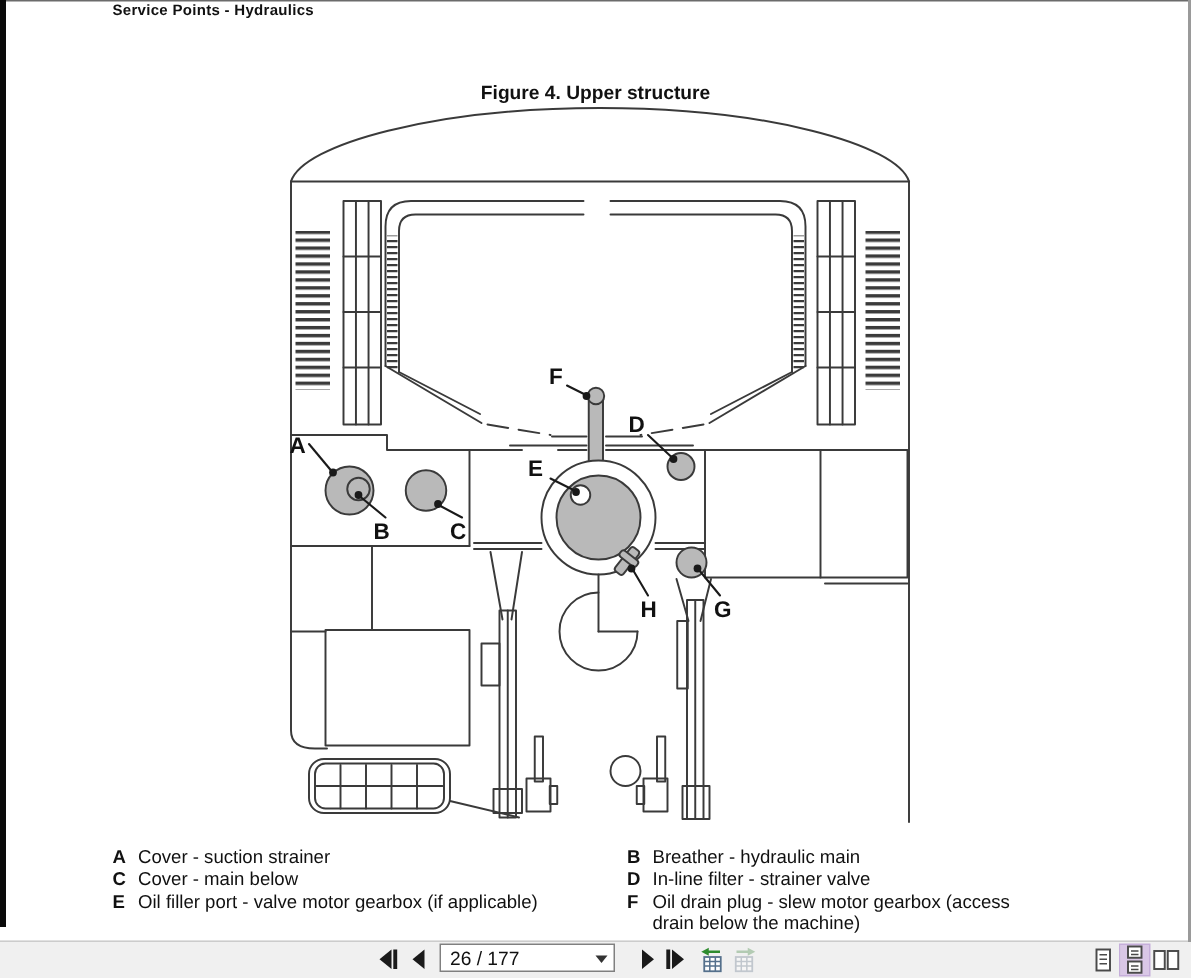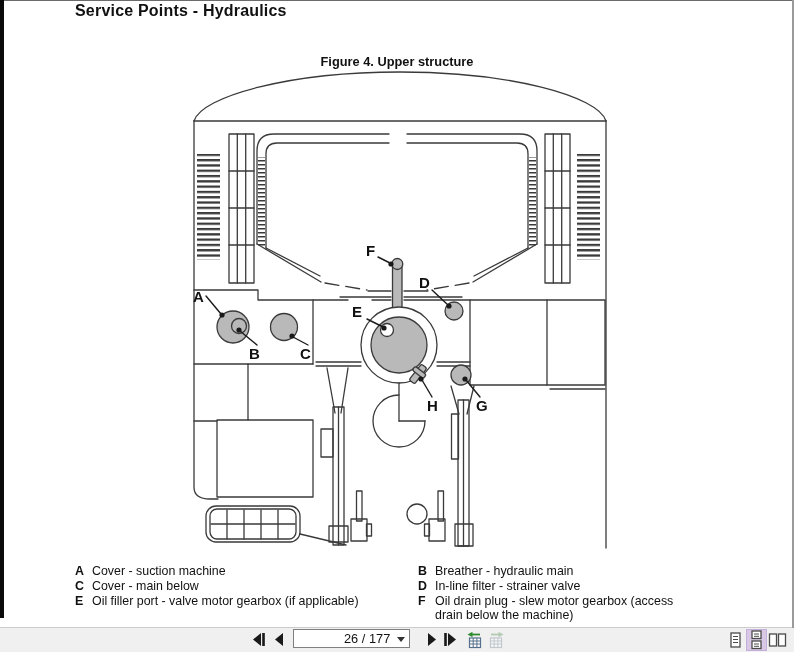--- a/index.html
+++ b/index.html
@@ -1,35 +1,35 @@
 <!DOCTYPE html>
 <html><head>
 <meta charset="utf-8">
 <style>
   html,body{margin:0;padding:0;background:#e8e8e8;}
   .screen{position:relative;width:794px;height:652px;background:#ffffff;overflow:hidden;
           font-family:"Liberation Sans",sans-serif;color:#111;}
   .edge-top{position:absolute;top:0;left:0;right:0;height:1px;background:#6b6b6b;}
   .edge-left{position:absolute;top:0;left:0;width:4px;height:618px;background:#0a0a0a;}
   .edge-right{position:absolute;top:0;right:0;width:2px;height:628px;background:#9a9a9a;}
-  .doc-title{position:absolute;left:75px;top:2px;font-size:16px;font-weight:bold;letter-spacing:.2px;}
+  .doc-title{position:absolute;left:75px;top:2px;font-size:10px;font-weight:bold;letter-spacing:.2px;}
   .fig-caption{position:absolute;left:0;right:0;top:54px;text-align:center;font-size:12.8px;font-weight:bold;}
   .diagram-wrap{position:absolute;left:0;top:0;width:794px;height:568px;}
   .legend{position:absolute;left:75px;top:564px;width:660px;font-size:12.4px;line-height:14.8px;}
   .leg-col{position:absolute;top:0;}
   .leg-col.left{left:0;width:340px;}
   .leg-col.right{left:343px;width:280px;}
   .leg-row{display:flex;}
   .lk{font-weight:bold;flex:0 0 17px;}
   .lt{flex:1;}
   .footer{position:absolute;left:0;right:0;bottom:0;height:24px;background:#f0f0f0;border-top:1px solid #cccccc;}
   .tbtn{position:absolute;top:3px;width:18px;height:18px;border:none;background:transparent;padding:0;margin:0;cursor:pointer;}
   .pagebox{position:absolute;left:293px;top:1px;width:117px;height:19px;background:#ffffff;border:1px solid #808080;box-sizing:border-box;}
   .pagebox input{position:absolute;left:0;top:0;width:96px;height:17px;border:none;outline:none;
-                 font-family:"Liberation Sans",sans-serif;font-size:12.8px;padding:0 0 0 6px;background:transparent;color:#111;margin-left:44px;}
+                 font-family:"Liberation Sans",sans-serif;font-size:12.8px;padding:0 0 0 6px;background:transparent;color:#111;}
   .combo-arrow{position:absolute;right:4px;top:7px;width:0;height:0;border-left:4px solid transparent;
                border-right:4px solid transparent;border-top:5px solid #333;}
   .viewbtn{position:absolute;top:2px;width:19px;height:20px;border:none;background:transparent;padding:0;cursor:pointer;}
   .viewbtn.sel{background:#d9c7e6;outline:1px solid #c5aeda;}
   .dim{opacity:.45;}
 </style>
 </head>
 <body>
 
 <div class="screen">
@@ -190,21 +190,21 @@
         <text x="476" y="411" fill="#111" stroke="none">G</text>
         <text x="427" y="411" fill="#111" stroke="none">H</text>
       </g>
     </svg>
   </div>
 
   <div class="legend">
     <div class="leg-col left">
       <div class="leg-row">
         <span class="lk">A</span>
-        <span class="lt">Cover - suction machine</span>
+        <span class="lt">Cover - suction strainer</span>
       </div>
       <div class="leg-row">
         <span class="lk">C</span>
         <span class="lt">Cover - main below</span>
       </div>
       <div class="leg-row">
         <span class="lk">E</span>
         <span class="lt">Oil filler port - valve motor gearbox (if applicable)</span>
       </div>
     </div>

